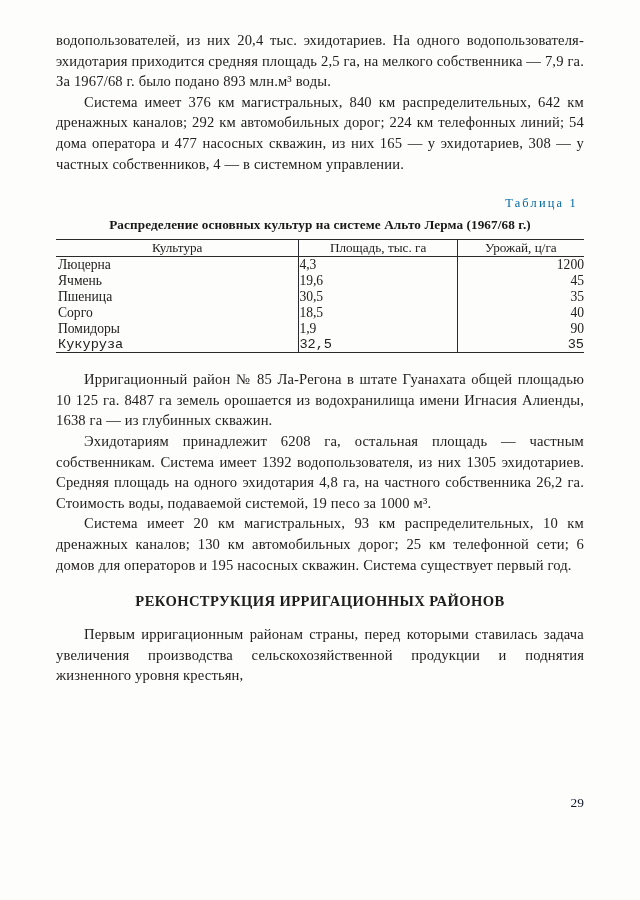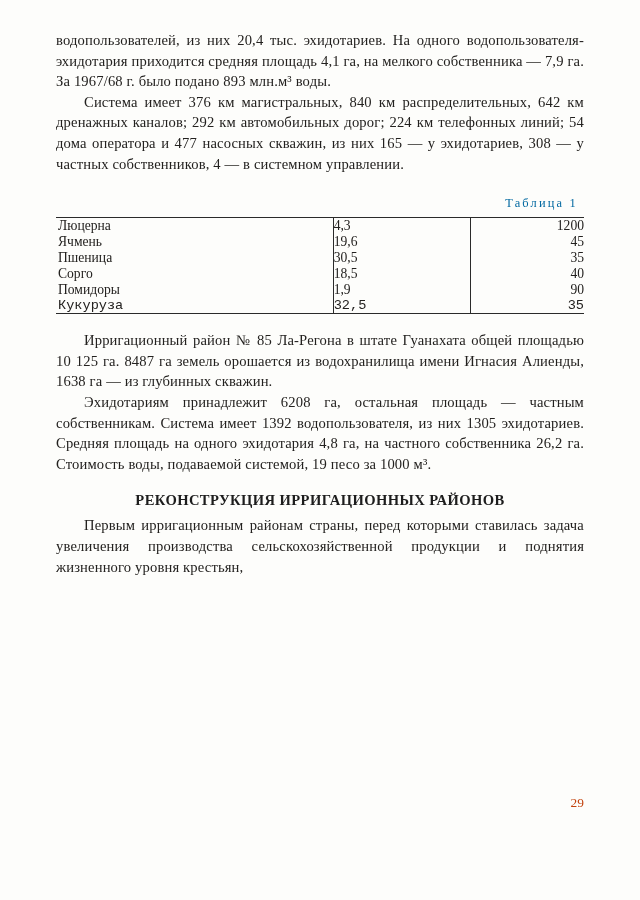--- a/index.html
+++ b/index.html
@@ -92,49 +92,55 @@
   .body-row td.c1 { text-align: left; padding-left: 2px; }
   .body-row td.c2 { border-left: 1.1px solid #2a2a2a; }
   .body-row td.c3 { text-align: right; border-left: 1.1px solid #2a2a2a; }
   .tbl-body-pad-top td { padding-top: 12px; margin-left: 6px; }
   .tbl-body-pad-bot td { padding-bottom: 12px; font-family: Liberation Mono, monospace; }
   .section-heading {
     text-align: center;
     font-weight: bold;
     font-size: 14.6px;
     letter-spacing: 0.4px;
-    margin: 18px 0 6px 0;
+    margin: 18px 0 14px 0;
     color: #1d1d1d;
   }
   .page-number {
     position: absolute;
     right: 56px;
     top: 795px;
     font-size: 13.4px;
-    color: #c2410c;
+    color: #0f172a;
   }
   .sp-after-table { height: 16px; }
 </style>
 </head>
 <body>
 
 <div class="page">
   <div class="content">
 
     <div class="para-group">
-      <p class="para">водопользователей, из них 20,4 тыс.  эхидотариев. На  одного водопользователя-эхидотария приходится средняя  площадь 4,1 га, на мелкого собственника — 7,9 га. За 1967/68 г. было подано 893 млн.м³ воды.</p>
+      <p class="para">водопользователей, из них 20,4 тыс.  эхидотариев. На  одного водопользователя-эхидотария приходится средняя  площадь 2,5 га, на мелкого собственника — 7,9 га. За 1967/68 г. было подано 893 млн.м³ воды.</p>
       <p class="para indent">Система имеет 376 км магистральных, 840 км распределительных, 642 км дренажных каналов; 292 км автомобильных дорог; 224 км телефонных линий; 54 дома оператора и 477 насосных скважин, из них 165 — у эхидотариев, 308 — у частных собственников, 4 — в системном управлении.</p>
     </div>
 
     <div class="table-caption-right">Таблица 1</div>
 
+    <div class="table-title">Распределение основных культур на системе Альто Лерма (1967/68 г.)</div>
 
     <div class="tbl-wrap">
       <table class="data">
         <tbody>
+          <tr class="hdr-row">
+            <td class="c1">Культура</td>
+            <td class="c2">Площадь, тыс.  га</td>
+            <td class="c3">Урожай, ц/га</td>
+          </tr>
           <tr class="body-row tbl-body-pad-top">
             <td class="c1">Люцерна</td>
             <td class="c2">4,3</td>
             <td class="c3">1200</td>
           </tr>
           <tr class="body-row">
             <td class="c1">Ячмень</td>
             <td class="c2">19,6</td>
             <td class="c3">45</td>
           </tr>
@@ -160,20 +166,21 @@
           </tr>
         </tbody>
       </table>
     </div>
 
     <div class="sp-after-table"></div>
 
     <div class="para-group">
       <p class="para indent">Ирригационный район № 85 Ла-Регона в штате Гуанахата общей площадью 10 125 га. 8487 га земель орошается из водохранилища имени Игнасия Алиенды, 1638 га — из глубинных скважин.</p>
       <p class="para indent">Эхидотариям принадлежит 6208 га, остальная площадь — частным собственникам. Система имеет 1392 водопользователя, из них 1305 эхидотариев. Средняя площадь на одного эхидотария 4,8 га, на частного собственника 26,2 га. Стоимость воды, подаваемой системой, 19 песо за 1000 м³.</p>
+      <p class="para indent">Система имеет 20 км магистральных, 93 км распределительных, 10 км дренажных каналов; 130 км автомобильных дорог; 25 км телефонной сети; 6 домов для операторов и 195 насосных скважин. Система существует первый год.</p>
     </div>
 
     <div class="section-heading">РЕКОНСТРУКЦИЯ ИРРИГАЦИОННЫХ РАЙОНОВ</div>
 
     <div class="para-group">
       <p class="para indent">Первым ирригационным районам страны, перед которыми ставилась задача увеличения производства сельскохозяйственной продукции и поднятия жизненного  уровня  крестьян,</p>
     </div>
 
   </div>
 

